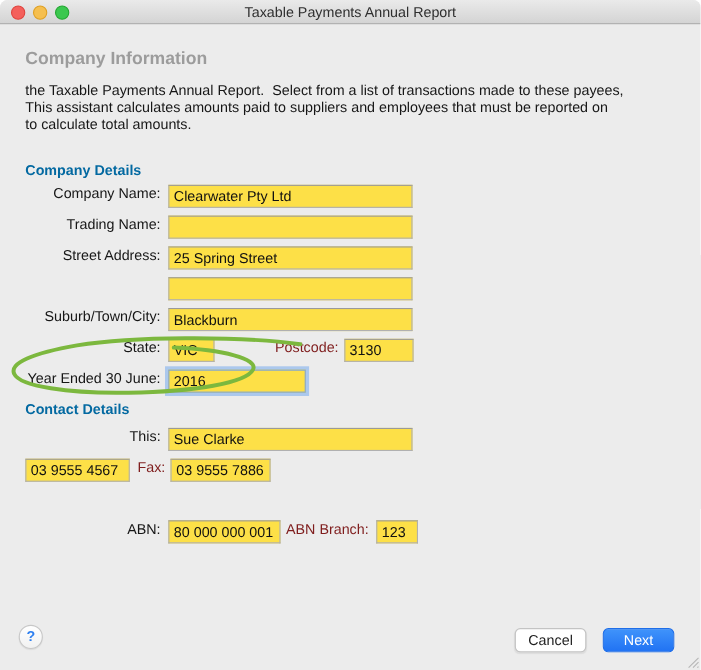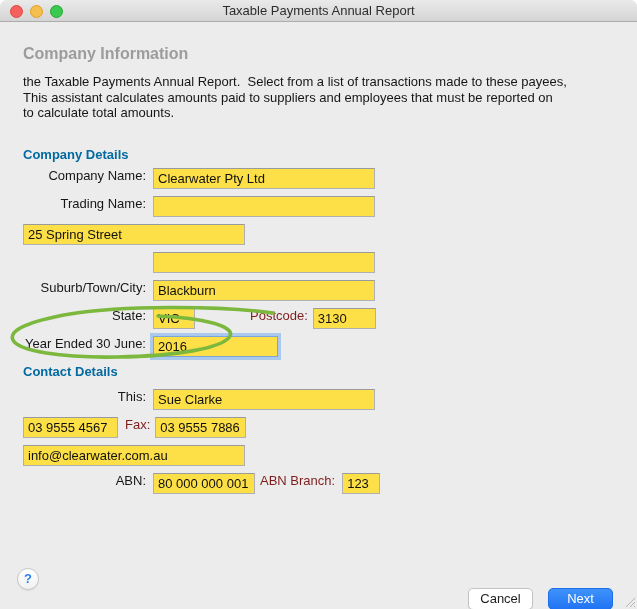--- a/index.html
+++ b/index.html
@@ -110,21 +110,21 @@
     position: absolute; left: 17px; top: 568px;
     width: 22px; height: 22px; border-radius: 50%;
     background: linear-gradient(#ffffff, #f1f1f1);
     border: 1px solid #c7c7c7;
     box-shadow: 0 1px 1px rgba(0,0,0,.08);
     color: #2d7ff0; font-size: 13px; font-weight: bold;
     text-align: center; line-height: 20px;
     cursor: default;
   }
   .footer-buttons {
-    position: absolute; right: 24px; top: 588px;
+    position: absolute; right: 24px; top: 571px;
     display: flex; gap: 15px;
   }
   .btn {
     min-width: 65px; height: 22px;
     border-radius: 5px;
     font-family: "Liberation Sans", sans-serif;
     font-size: 13px;
     text-align: center; line-height: 20px;
     padding: 0 10px;
   }
@@ -172,20 +172,21 @@
     <div class="form">
       <div class="row">
         <span class="lbl">Company Name:</span>
         <input class="fld w-wide" type="text" value="Clearwater Pty Ltd" style="">
       </div>
       <div class="row">
         <span class="lbl">Trading Name:</span>
         <input class="fld w-wide" type="text" value="" style="">
       </div>
       <div class="row">
+        <span class="lbl">Street Address:</span>
         <input class="fld w-wide" type="text" value="25 Spring Street" style="">
       </div>
       <div class="row">
         <span class="lbl"></span>
         <input class="fld w-wide" type="text" value="" style="">
       </div>
       <div class="row">
         <span class="lbl">Suburb/Town/City:</span>
         <input class="fld w-wide" type="text" value="Blackburn" style="">
       </div>
@@ -207,21 +208,20 @@
       <div class="row">
         <span class="lbl">This:</span>
         <input class="fld w-wide" type="text" value="Sue Clarke" style="">
       </div>
       <div class="row">
         <input class="fld w-phone" type="text" value="03 9555 4567" style="">
         <span class="inline-lbl ml-fax">Fax:</span>
         <input class="fld w-fax" type="text" value="03 9555 7886" style="">
       </div>
       <div class="row">
-        <input class="fld w-wide" type="text" value="info@clearwater.com.au" style="">
       </div>
       <div class="row">
         <span class="lbl">ABN:</span>
         <input class="fld w-abn" type="text" value="80 000 000 001" style="">
         <span class="inline-lbl ml-branch">ABN Branch:</span>
         <input class="fld w-branch" type="text" value="123" style="">
       </div>
     </div>
   </div>
 

